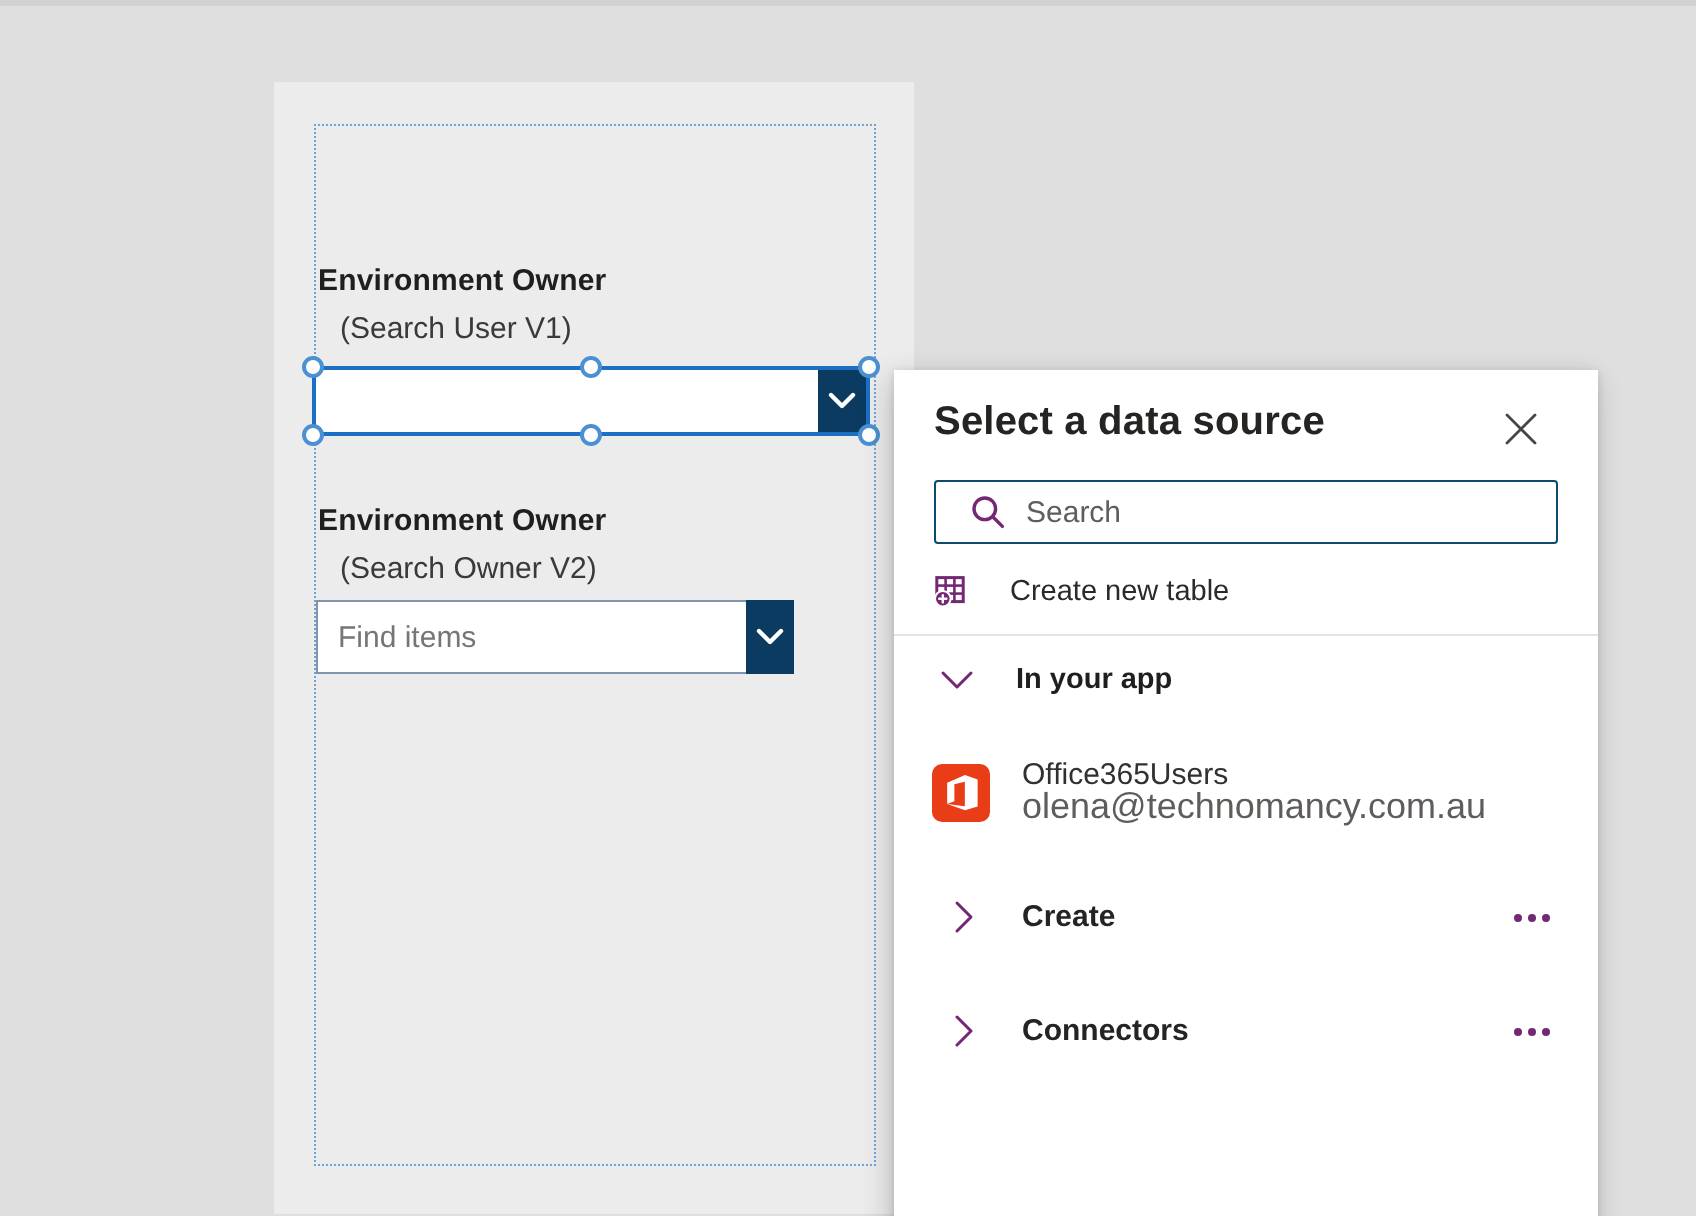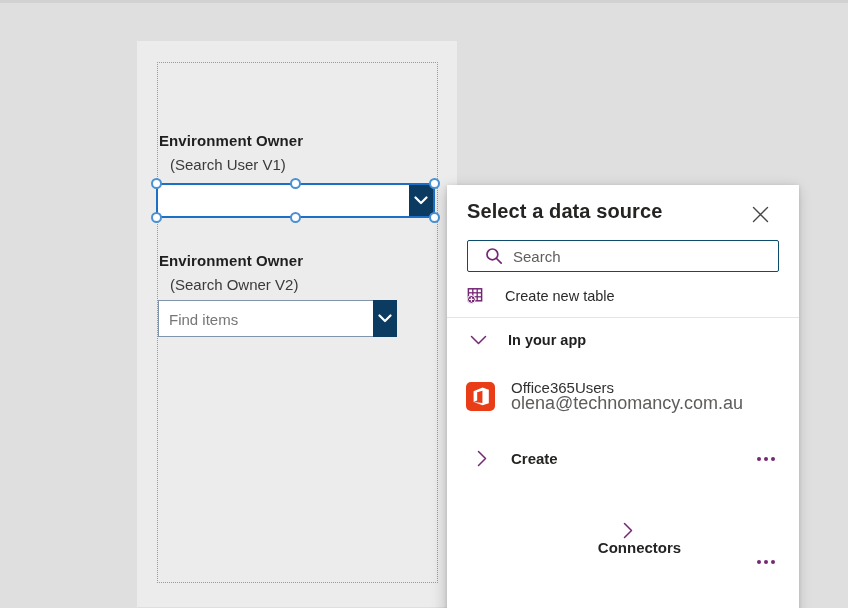--- a/index.html
+++ b/index.html
@@ -134,21 +134,21 @@
 
   .group-row {
     position: absolute; left: 30px; right: 20px;
     display: flex; align-items: center;
     cursor: pointer;
   }
   .group-row .label { font-size: 15px; font-weight: bold; color: #252423; margin-left: 23px; }
   .group-row .more { margin-left: auto; display: flex; gap: 3px; padding: 4px; cursor: pointer; }
   .dot { width: 4px; height: 4px; border-radius: 50%; background: #742774; }
   .row-tables { top: 265px; }
-  .row-connectors { top: 337px; flex-direction: column; }
+  .row-connectors { top: 322px; }
 </style>
 </head>
 <body>
 
 <div class="canvas"></div>
 <div class="screen-outline"></div>
 
 <div class="field-label" style="top:129px">Environment Owner</div>
 <div class="field-sublabel" style="top:153px">(Search User V1)</div>
 

